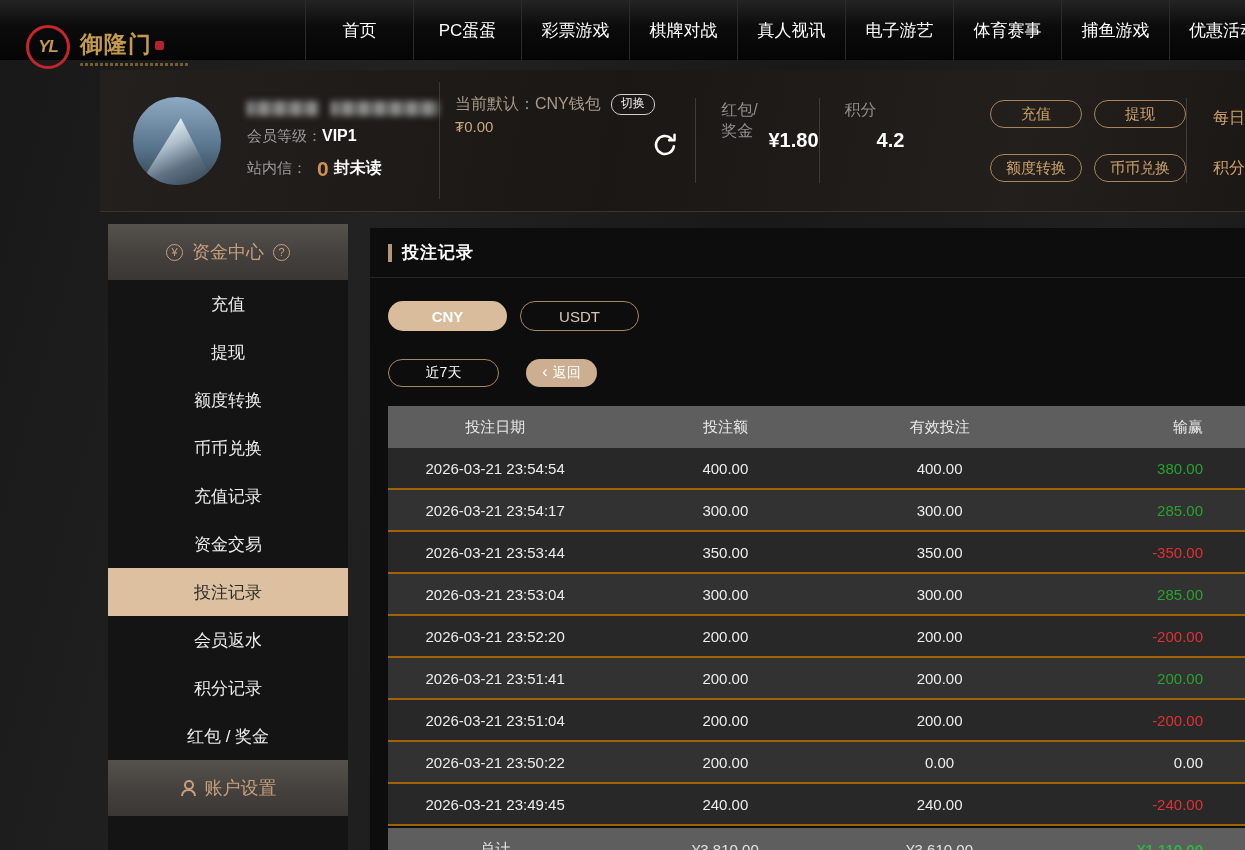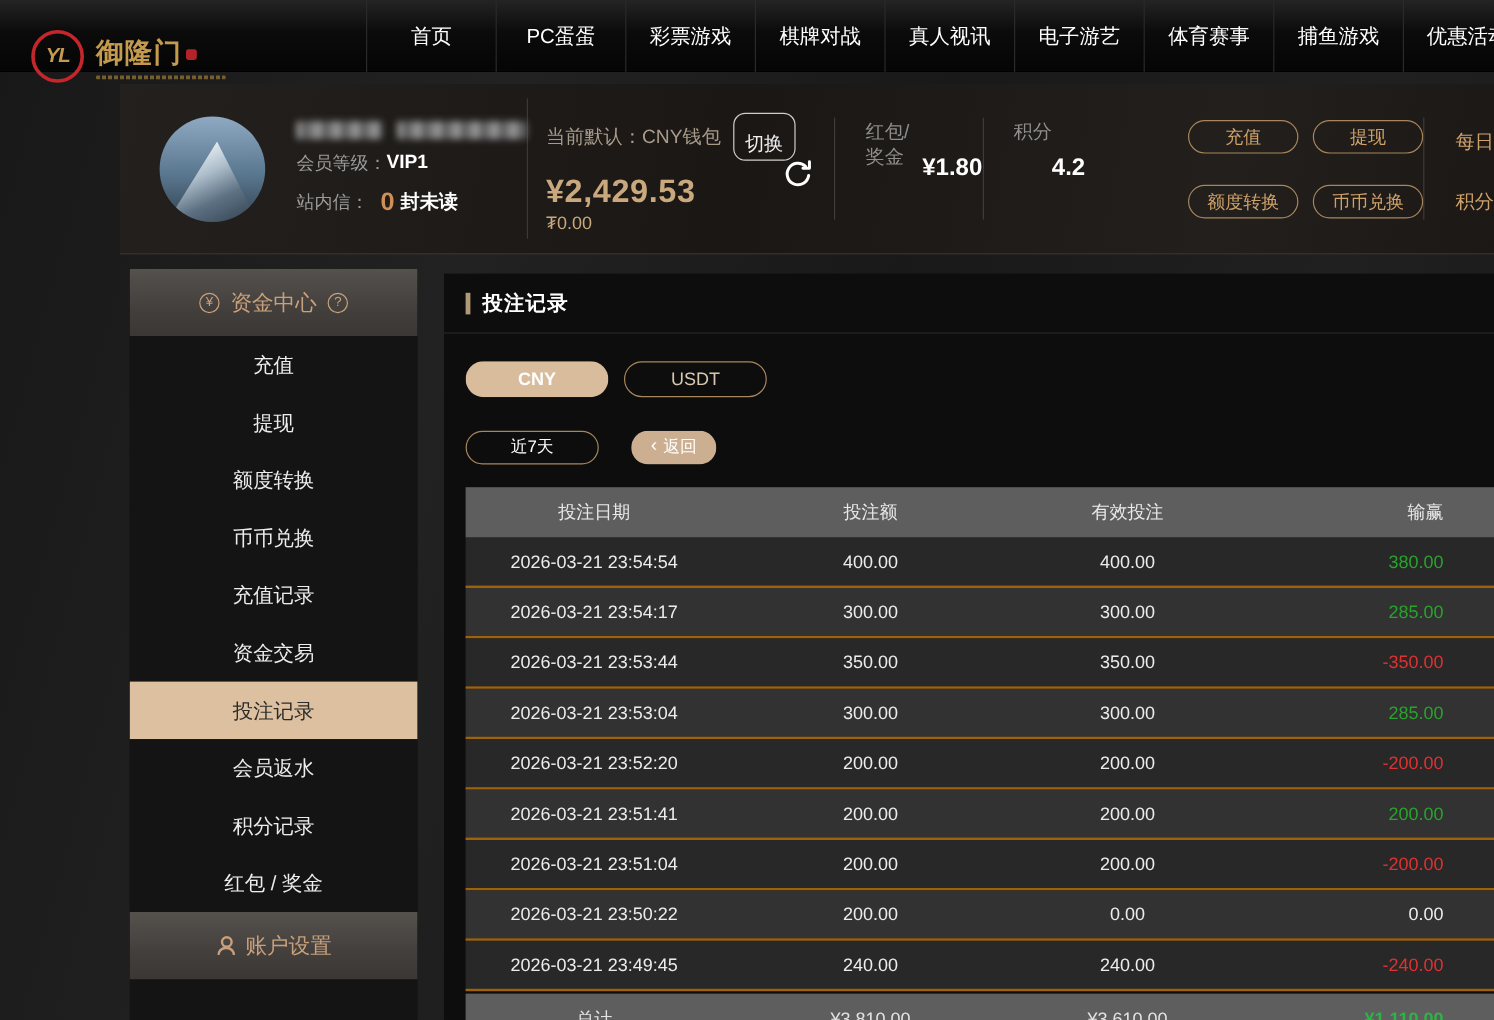--- a/index.html
+++ b/index.html
@@ -45,22 +45,22 @@
   .redacted-block { height:15px; border-radius:2px; filter:blur(3px);
     background:repeating-linear-gradient(90deg,#9a9a9a 0 5px,#555 5px 10px,#7d7d7d 10px 16px); }
   .rb1 { width:72px; } .rb2 { width:108px; }
   .info-row { font-size:15px; color:#9b9b9b; display:flex; align-items:center; }
   .info-row .white { color:#fff; font-weight:bold; font-size:16px; }
   .inbox-count { color:#cf9055; font-weight:bold; font-size:21px; margin:0 5px 0 10px; }
 
   .wallet { width:262px; padding:24px 0 0 15px; position:relative; }
   .wallet-row1 { display:flex; align-items:center; gap:10px; }
   .wallet-label { color:#a89a89; font-size:16px; }
-  .switch-btn { border:1px solid #cfcfcf; border-radius:10px; color:#f0f0f0; font-size:16px;
-    padding:15px 9px 2px; cursor:pointer; background:transparent;text-align:right; }
+  .switch-btn { border:1px solid #cfcfcf; border-radius:10px; color:#f0f0f0; font-size:12px;
+    padding:0 9px 2px; cursor:pointer; background:transparent;text-align:right; }
   .balance-primary { color:#c9a87e; font-size:27px; font-weight:bold; margin-top:10px; letter-spacing:.5px; }
   .balance-secondary { color:#c9a87e; font-size:15px; margin-top:3px; }
   .refresh-btn { position:absolute; right:16px; top:62px; width:28px; height:28px; cursor:pointer;
     background:transparent; border:none; }
 
   .stat { width:125px; padding:30px 0 0 25px; display:flex; flex-direction:row; }
   .stat.points { width:118px; }
   .stat-label { color:#8e8e8e; font-size:16px; }
   .stat-value { color:#fff; font-size:20px; font-weight:bold; margin-top:29px; }
 
@@ -178,21 +178,20 @@
       </div>
     </div>
 
     <div class="vdiv"></div>
 
     <div class="wallet">
       <div class="wallet-row1">
         <span class="wallet-label">当前默认：CNY钱包</span>
         <button class="switch-btn">切换</button>
       </div>
-      <div class="balance-primary">¥2,429.53</div>
       <div class="balance-secondary">₮0.00</div>
       <button class="refresh-btn">
         <svg viewBox="0 0 24 24" width="26" height="26" fill="none" stroke="#ffffff" stroke-width="2.3" stroke-linecap="round" stroke-linejoin="round">
           <path d="M20.2 13.2a8.3 8.3 0 1 1-2.4-7.1"></path>
           <polyline points="20.8 2.6 20.8 7.6 15.8 7.6"></polyline>
         </svg>
       </button>
     </div>
 
     <div class="vdiv short"></div>

